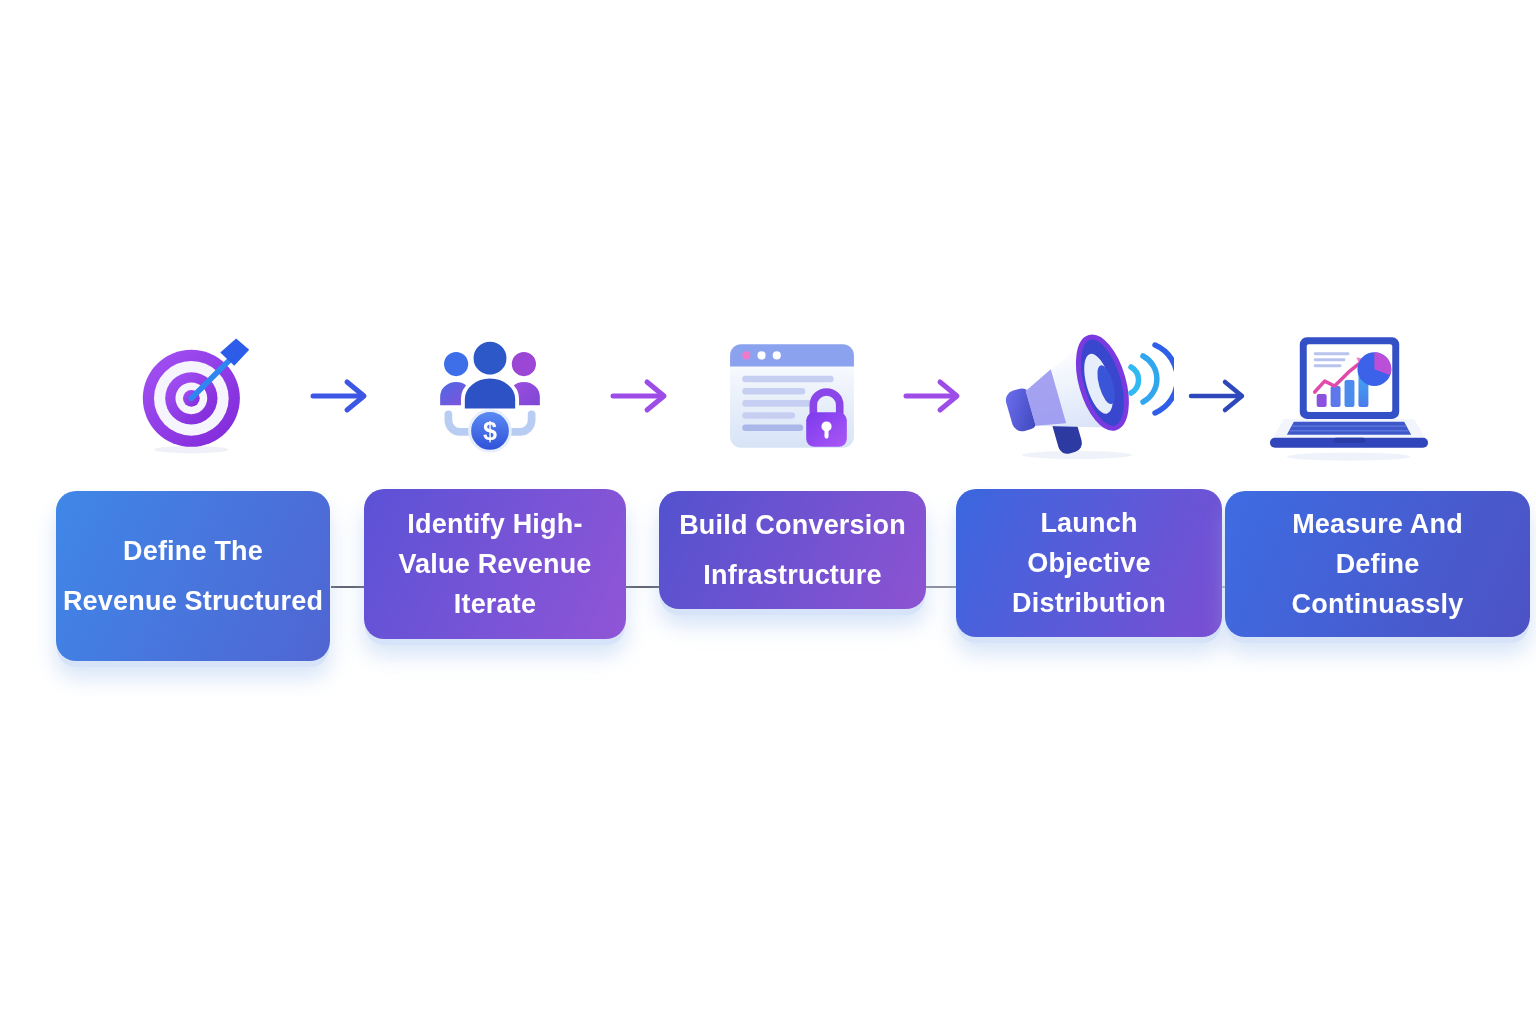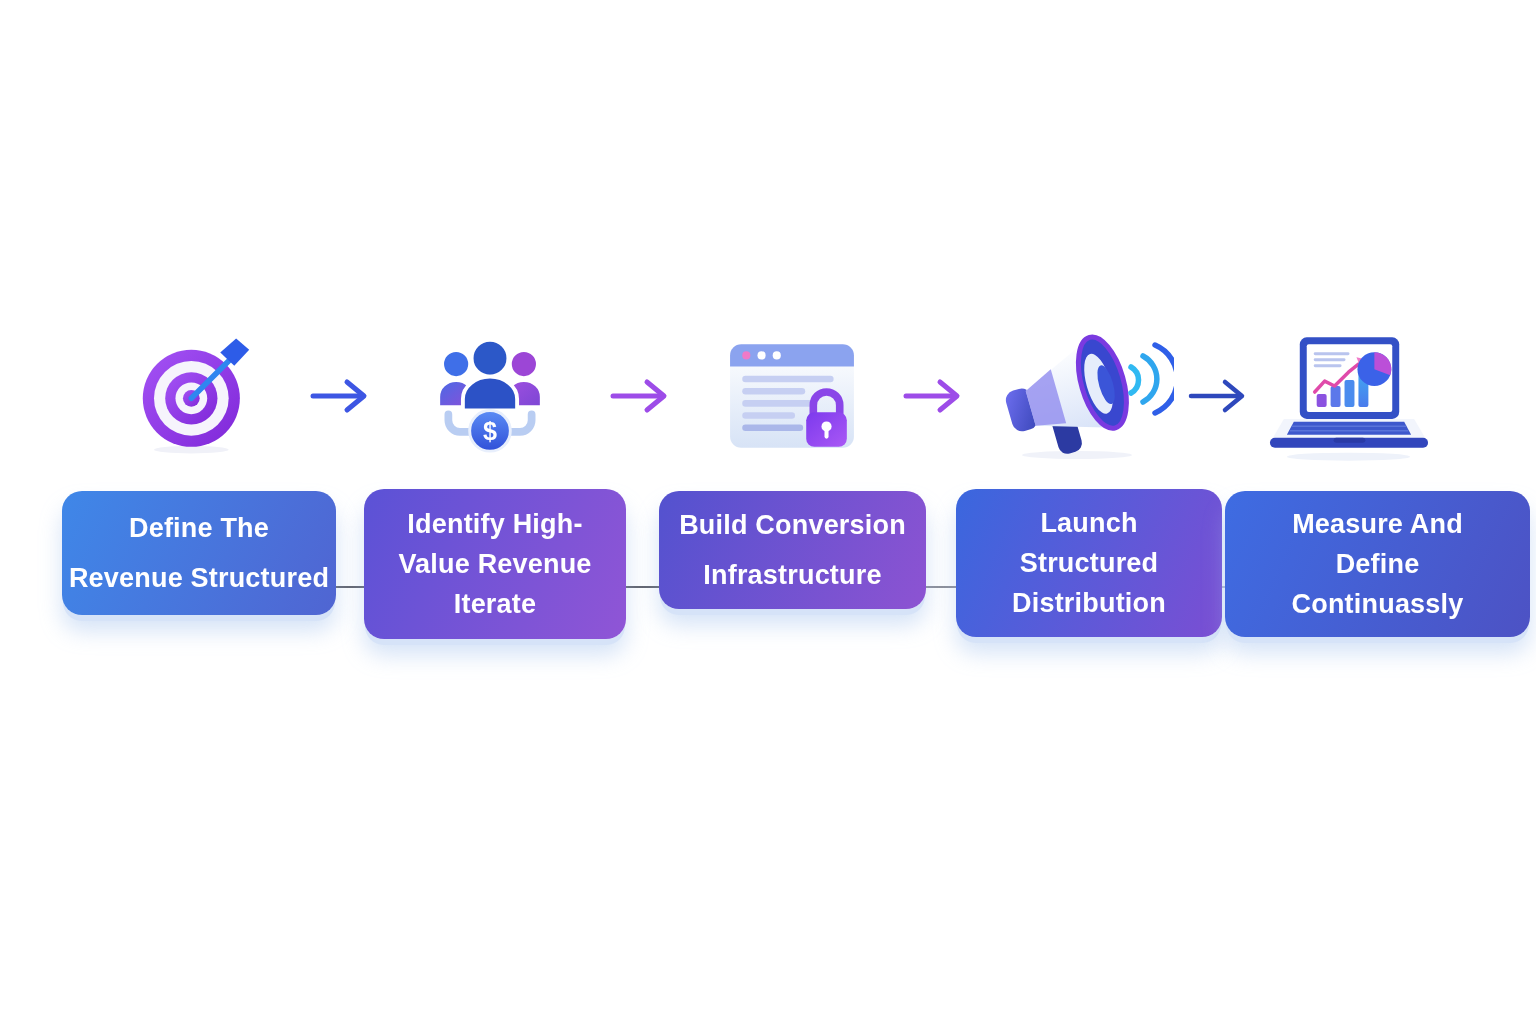--- a/index.html
+++ b/index.html
@@ -19,21 +19,21 @@
   .c1{left:331px;width:33px;background:#62646e;}
   .c2{left:626px;width:33px;background:#62646e;}
   .c3{left:926px;width:30px;background:#8c8e98;}
   .c4{left:1197px;width:28px;background:#b9bdc8;}
   .step-box{position:absolute;border-radius:20px;display:flex;flex-direction:column;
             align-items:center;justify-content:center;color:#ffffff;font-weight:bold;
             font-size:27px;text-align:center;letter-spacing:.2px;
             box-shadow:0 7px 0 -1px #d6e3f8, 0 16px 22px rgba(150,185,235,.40);}
   .lines-2{gap:19px;}
   .lines-3{gap:9px;}
-  .b1{left:62px; top:491px;width:274px;height:124px;background:linear-gradient(115deg,#3f87e8,#5065d2);}
+  .b1{left:56px; top:491px;width:274px;height:170px;background:linear-gradient(115deg,#3f87e8,#5065d2);}
   .b2{left:364px;top:489px;width:262px;height:150px;background:linear-gradient(115deg,#5b52d6,#9055d6);}
   .b3{left:659px;top:491px;width:267px;height:118px;background:linear-gradient(115deg,#5352cf,#8d53d2);}
   .b4{left:956px;top:489px;width:266px;height:148px;background:linear-gradient(115deg,#3a67de,#7b4ed3);}
   .b5{left:1225px;top:491px;width:305px;height:146px;background:linear-gradient(115deg,#3e6ce2,#4d52c4);}
 </style>
 </head>
 <body>
 
 <div class="canvas">
 
@@ -240,21 +240,21 @@
     <span>Iterate</span>
   </div>
 
   <div class="step-box b3 lines-2">
     <span>Build Conversion</span>
     <span>Infrastructure</span>
   </div>
 
   <div class="step-box b4 lines-3">
     <span>Launch</span>
-    <span>Structured</span>
+    <span>Objective</span>
     <span>Distribution</span>
   </div>
 
   <div class="step-box b5 lines-3">
     <span>Measure And</span>
     <span>Define</span>
     <span>Continuassly</span>
   </div>
 
 </div>

